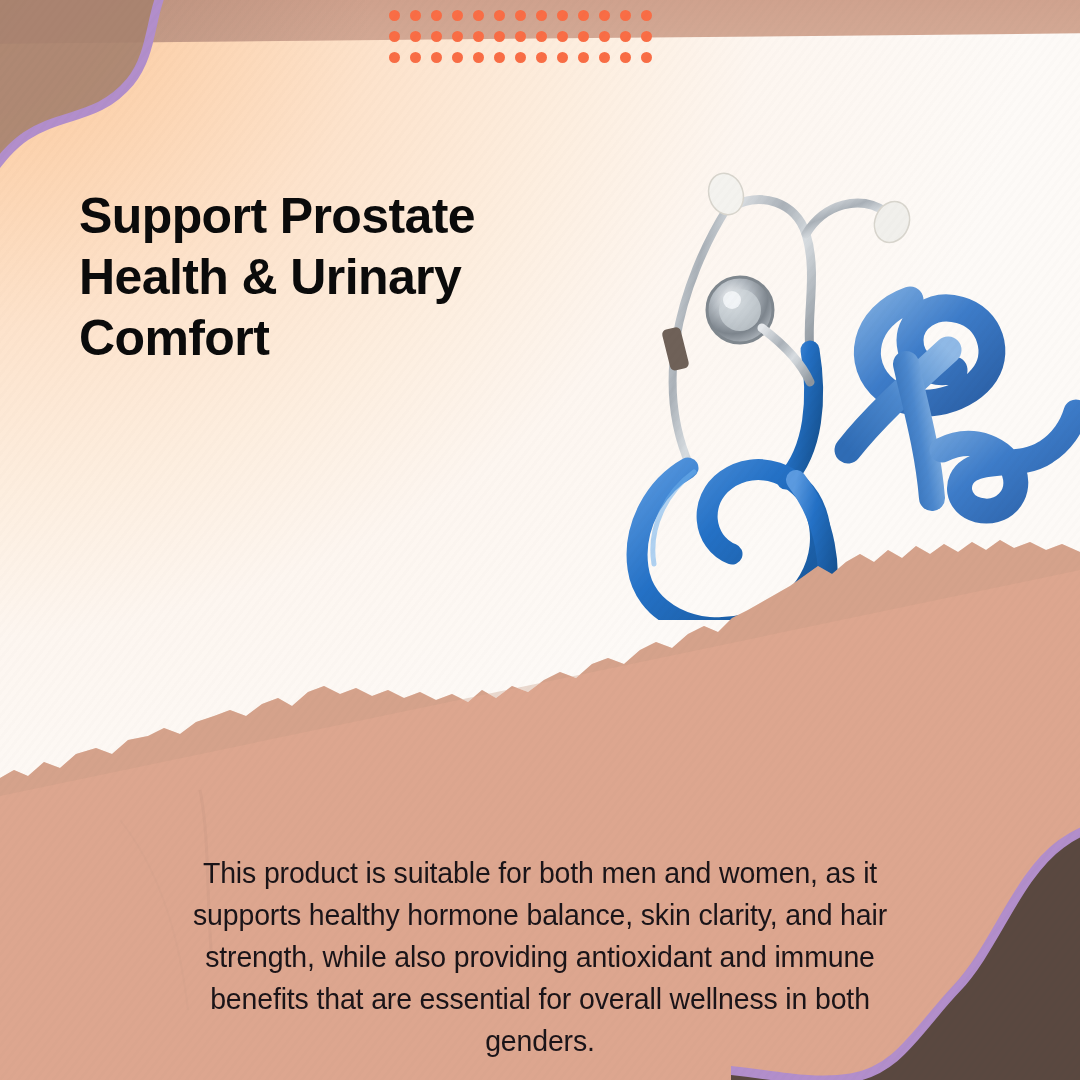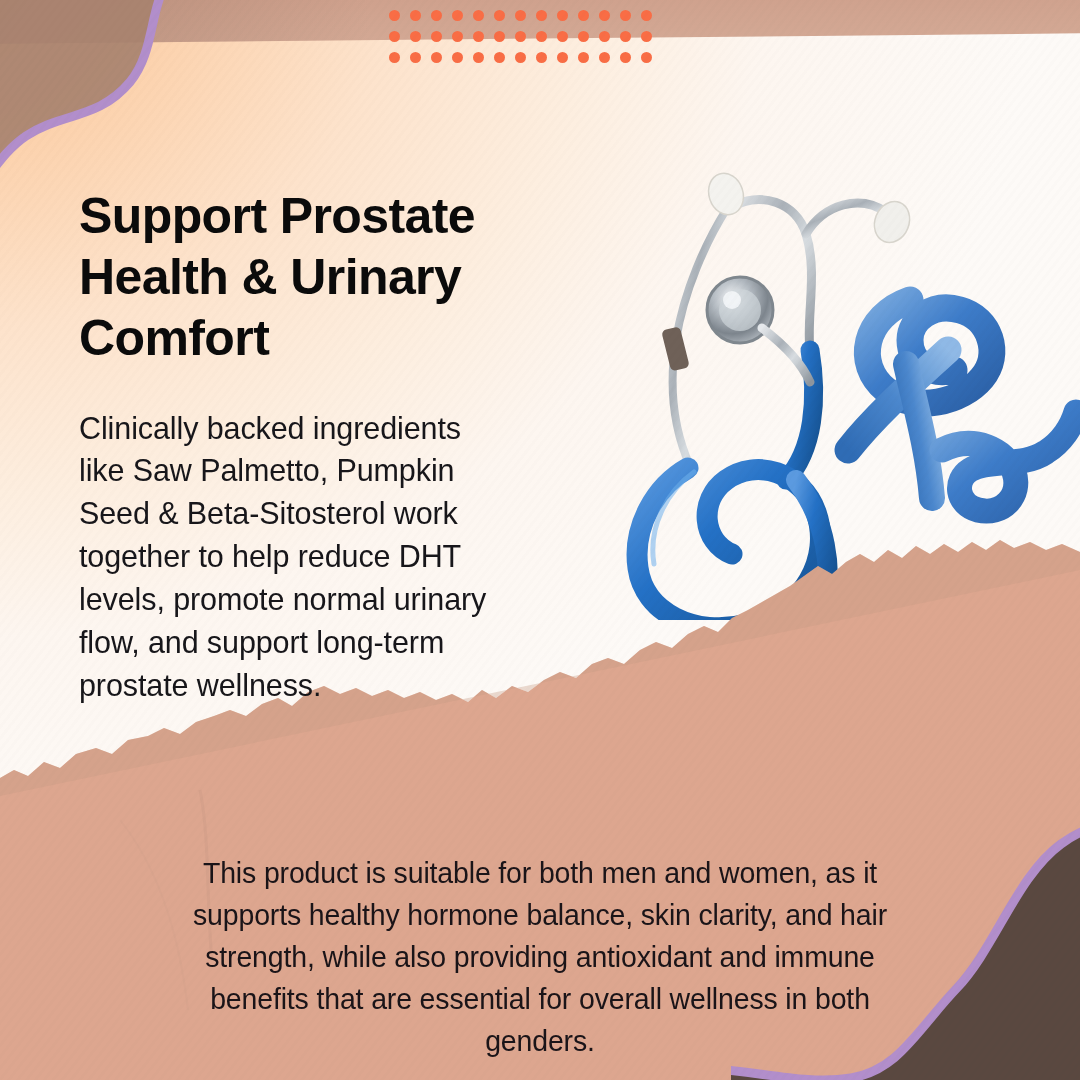--- a/index.html
+++ b/index.html
@@ -263,27 +263,20 @@
       <path d="M-40,258 C20,258 70,276 120,268 C168,260 186,220 226,178
                C264,138 286,66 330,34 C366,8 404,6 450,16 L450,350 L-40,350 Z" fill="#5a4840"></path>
       <path d="M-40,258 C20,258 70,276 120,268 C168,260 186,220 226,178
                C264,138 286,66 330,34 C366,8 404,6 450,16" fill="none" stroke="#b28ecb" stroke-width="9" stroke-linecap="round"></path>
     </svg>
   </div>
 
   <h1 class="headline">Support Prostate
 Health &amp; Urinary
 Comfort</h1>
-  <p class="lead">Clinically backed ingredients
-like Saw Palmetto, Pumpkin
-Seed &amp; Beta-Sitosterol work
-together to help reduce DHT
-levels, promote normal urinary
-flow, and support long-term
-prostate wellness.</p>
   <p class="footer-copy">This product is suitable for both men and women, as it
 supports healthy hormone balance, skin clarity, and hair
 strength, while also providing antioxidant and immune
 benefits that are essential for overall wellness in both
 genders.</p>
 
   <div class="paper-grain"></div>
 </div>
 
 </body></html>

